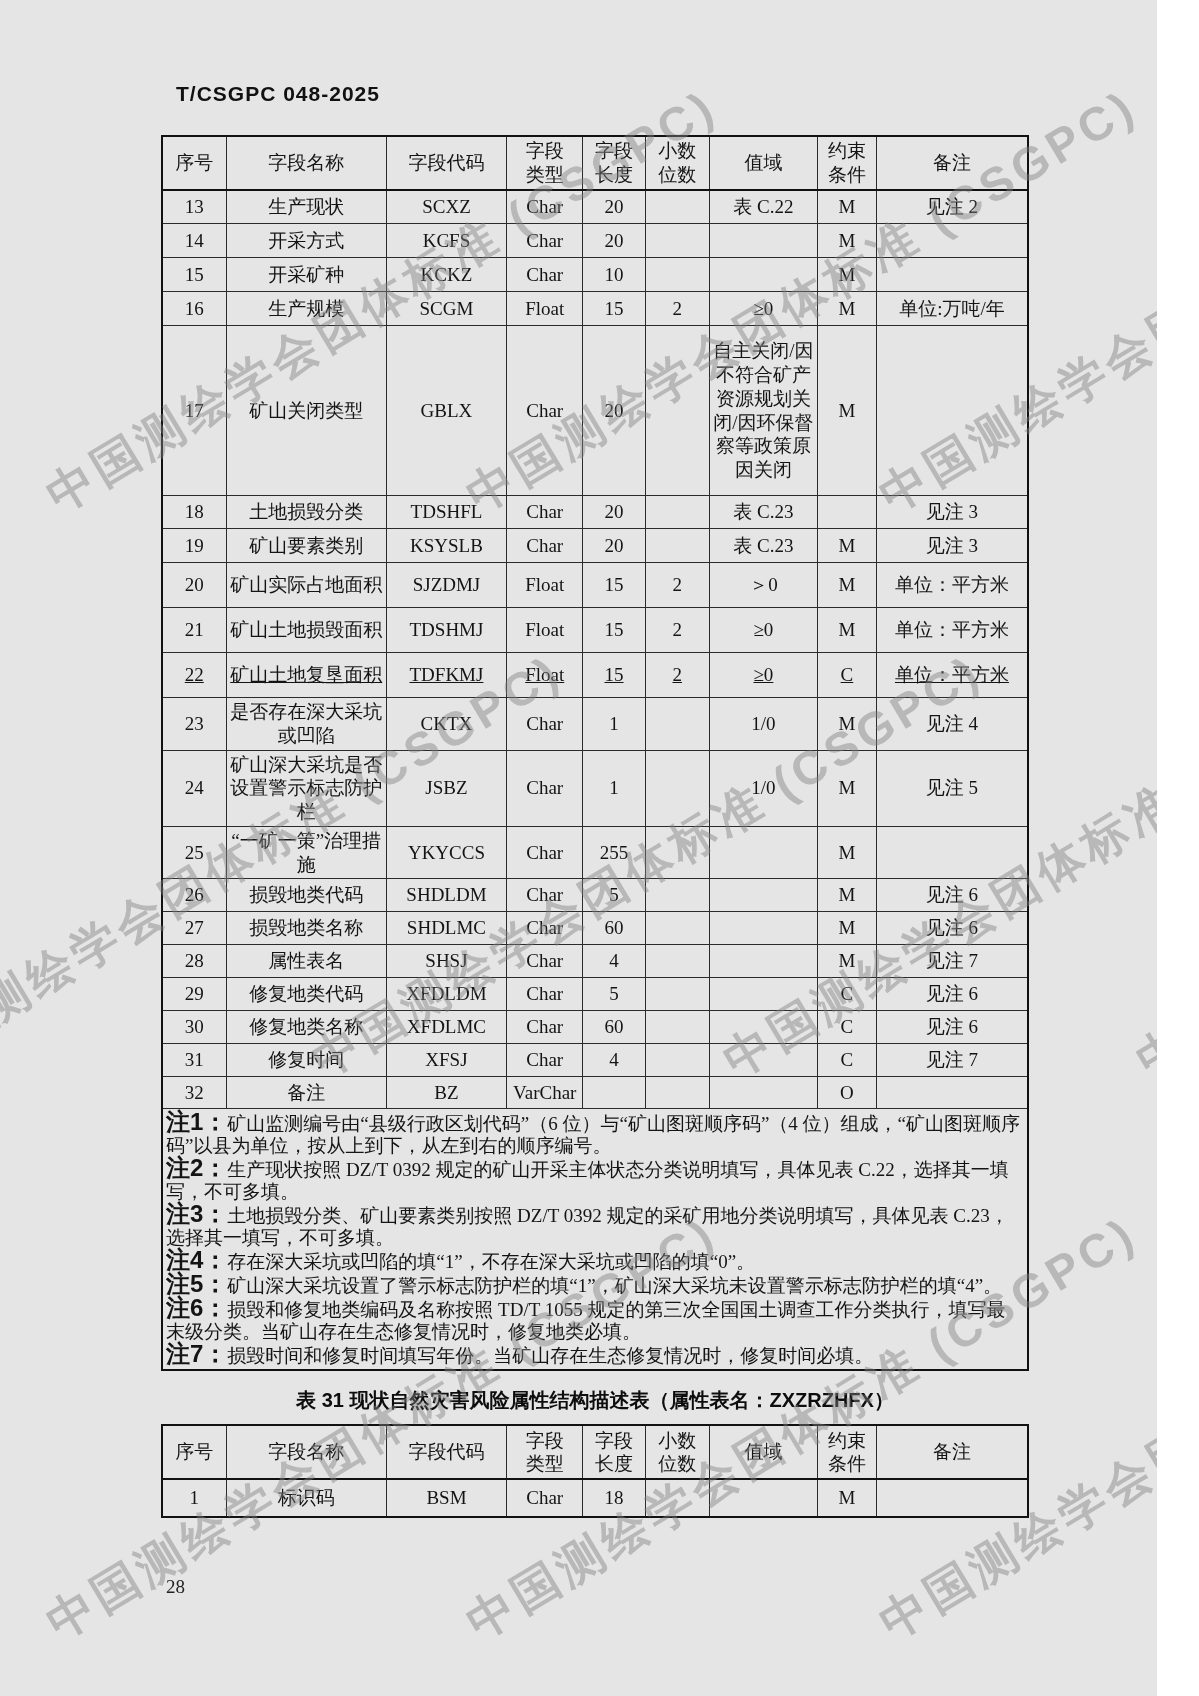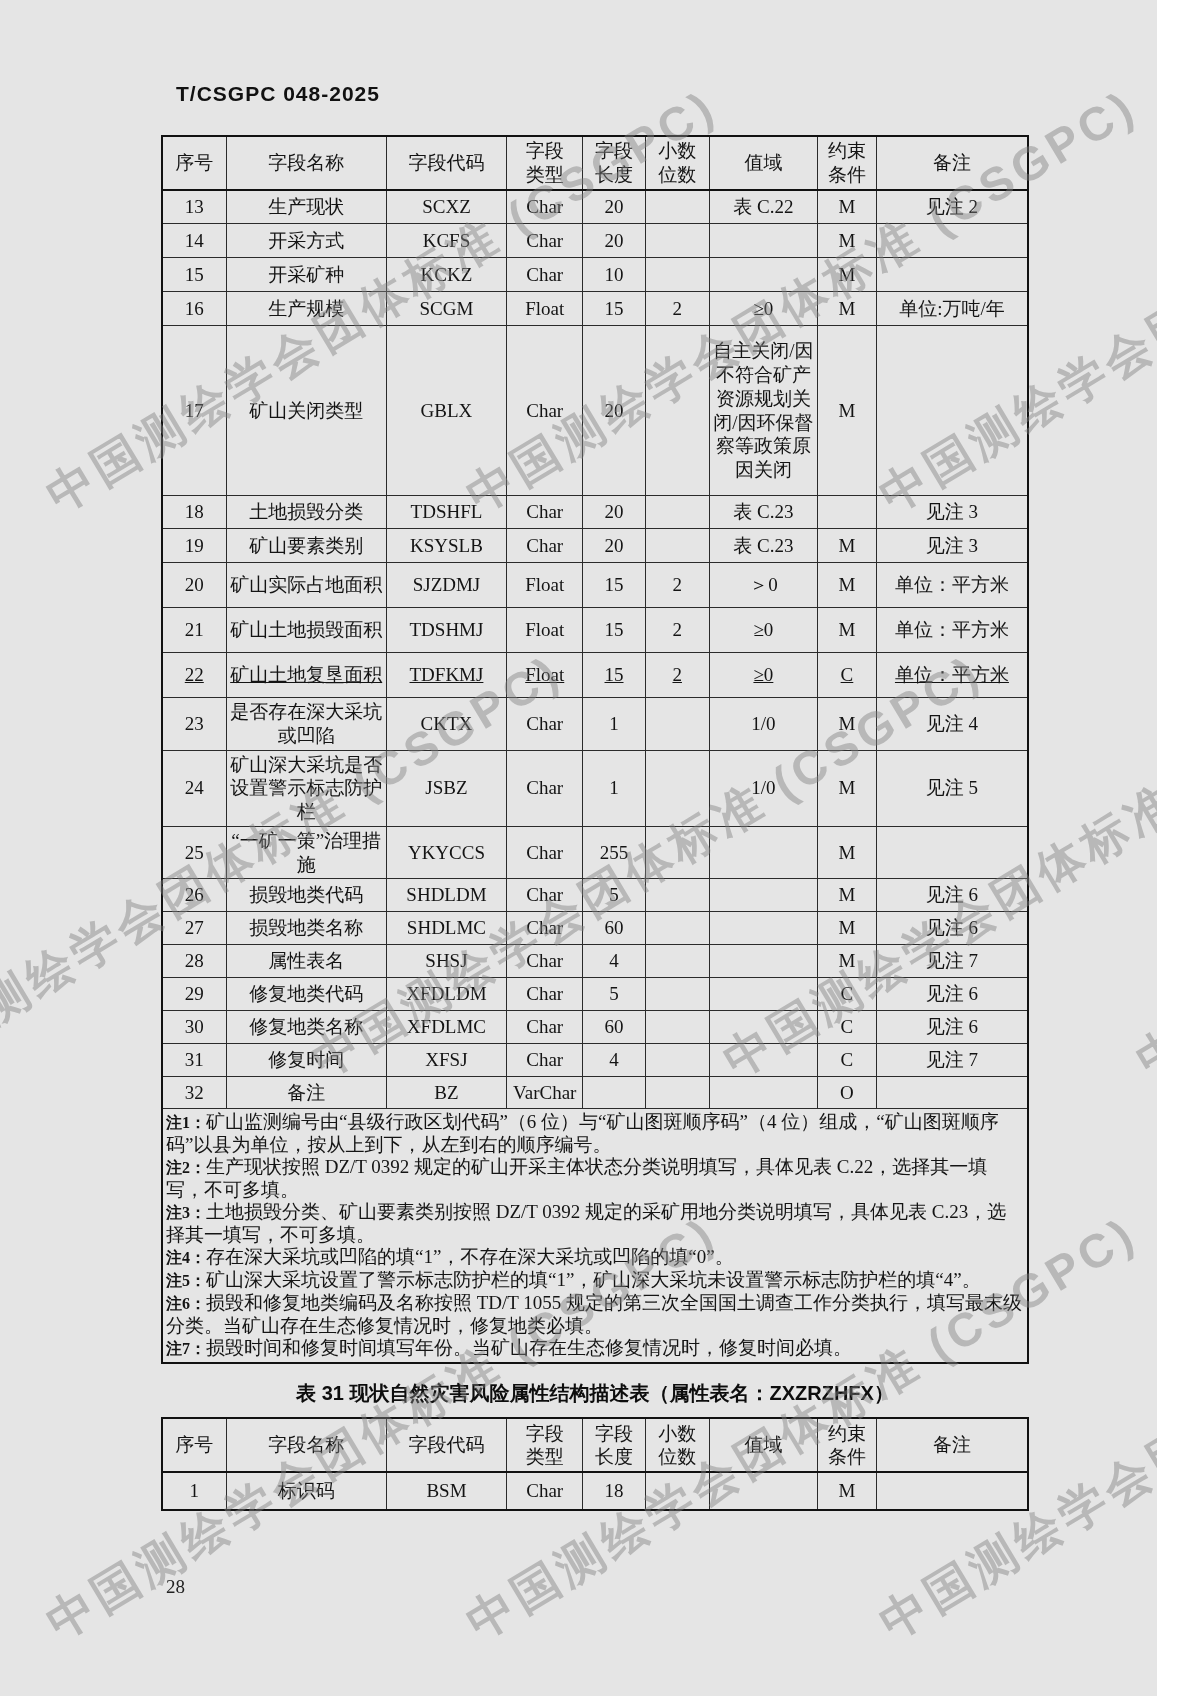--- a/index.html
+++ b/index.html
@@ -13,21 +13,21 @@
   .content{position:absolute;left:161px;top:135px;width:868px;z-index:2;}
 
   table.fields{width:100%;border-collapse:collapse;table-layout:fixed;border:2px solid #111;}
   table.fields th, table.fields td{
       border:1px solid #2b2b2b;text-align:center;vertical-align:middle;
       font-size:19px;line-height:1.25;padding:2px 3px;word-break:break-all;
       font-weight:400;overflow:hidden;}
   table.fields thead th{white-space:pre-line;border-bottom:2px solid #111;}
   td.notes-cell{text-align:left;padding:5px 10px 7px 10px;word-break:normal;}
   .note-line{font-size:19px;line-height:22px;text-align:left;}
-  .note-label{font-weight:700;font-family:Liberation Serif, serif;font-size:16px;}
+  .note-label{font-weight:700;font-family:Liberation Sans, sans-serif;font-size:24px;}
 
   .table2-title{margin:16px 0 10px 0;text-align:center;font-size:20px;font-weight:700;
                 font-family:"Liberation Sans","DejaVu Sans",sans-serif;color:#0d0d0d;}
 
   .page-number{position:absolute;left:166px;top:1576px;font-size:19px;color:#222;z-index:2;}
 
   .wm-layer{position:absolute;inset:0;z-index:5;pointer-events:none;overflow:hidden;}
   .wm{position:absolute;white-space:nowrap;transform:rotate(-31deg);transform-origin:0 0;
       font-size:47px;font-weight:700;letter-spacing:5px;
       font-family:"Liberation Sans","DejaVu Sans",sans-serif;

